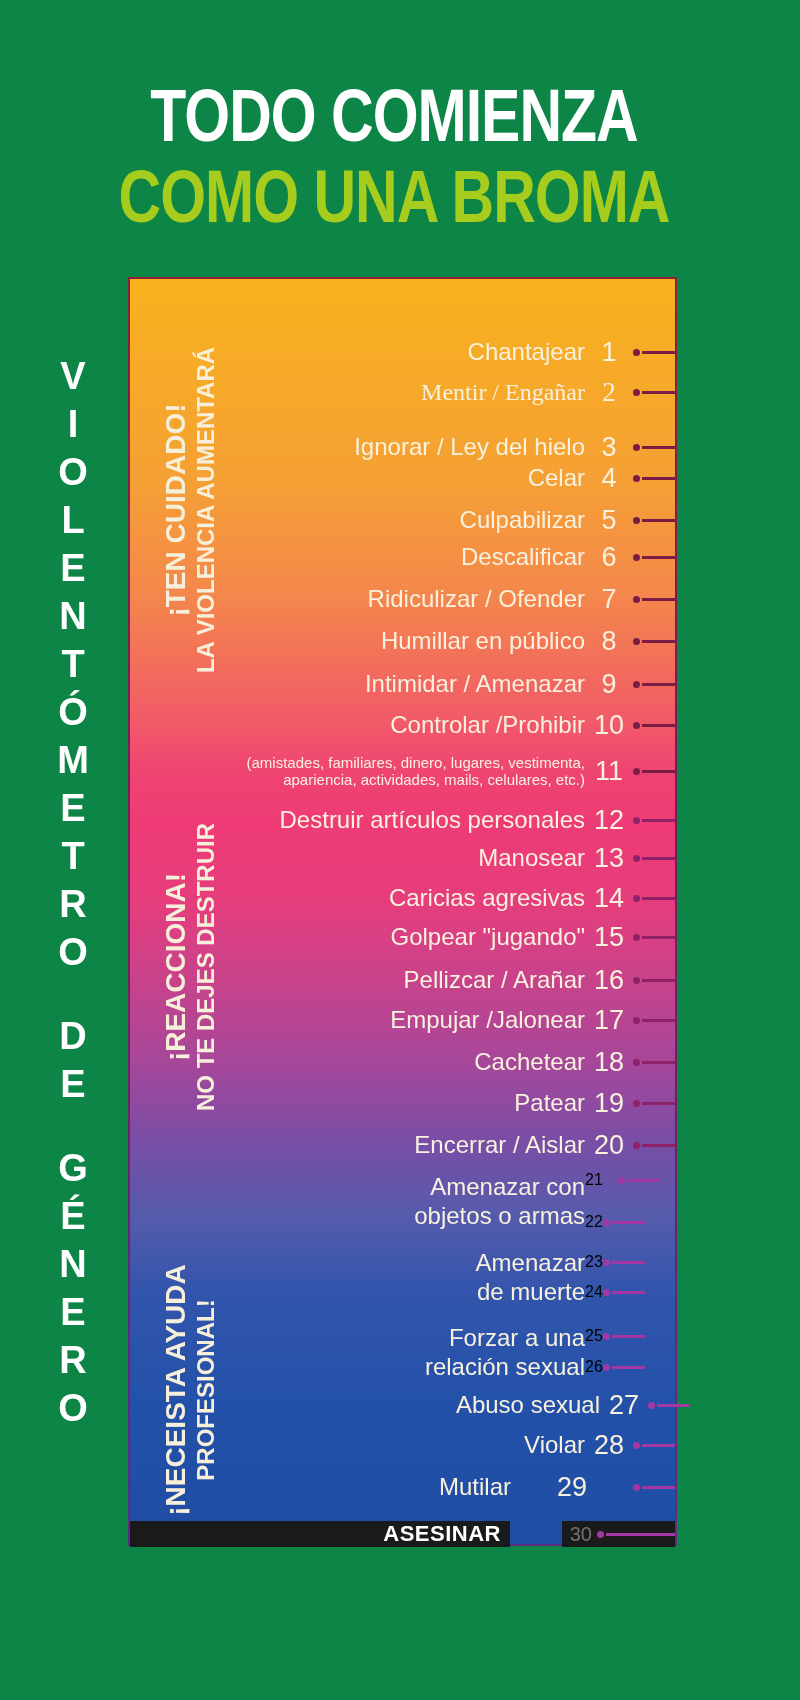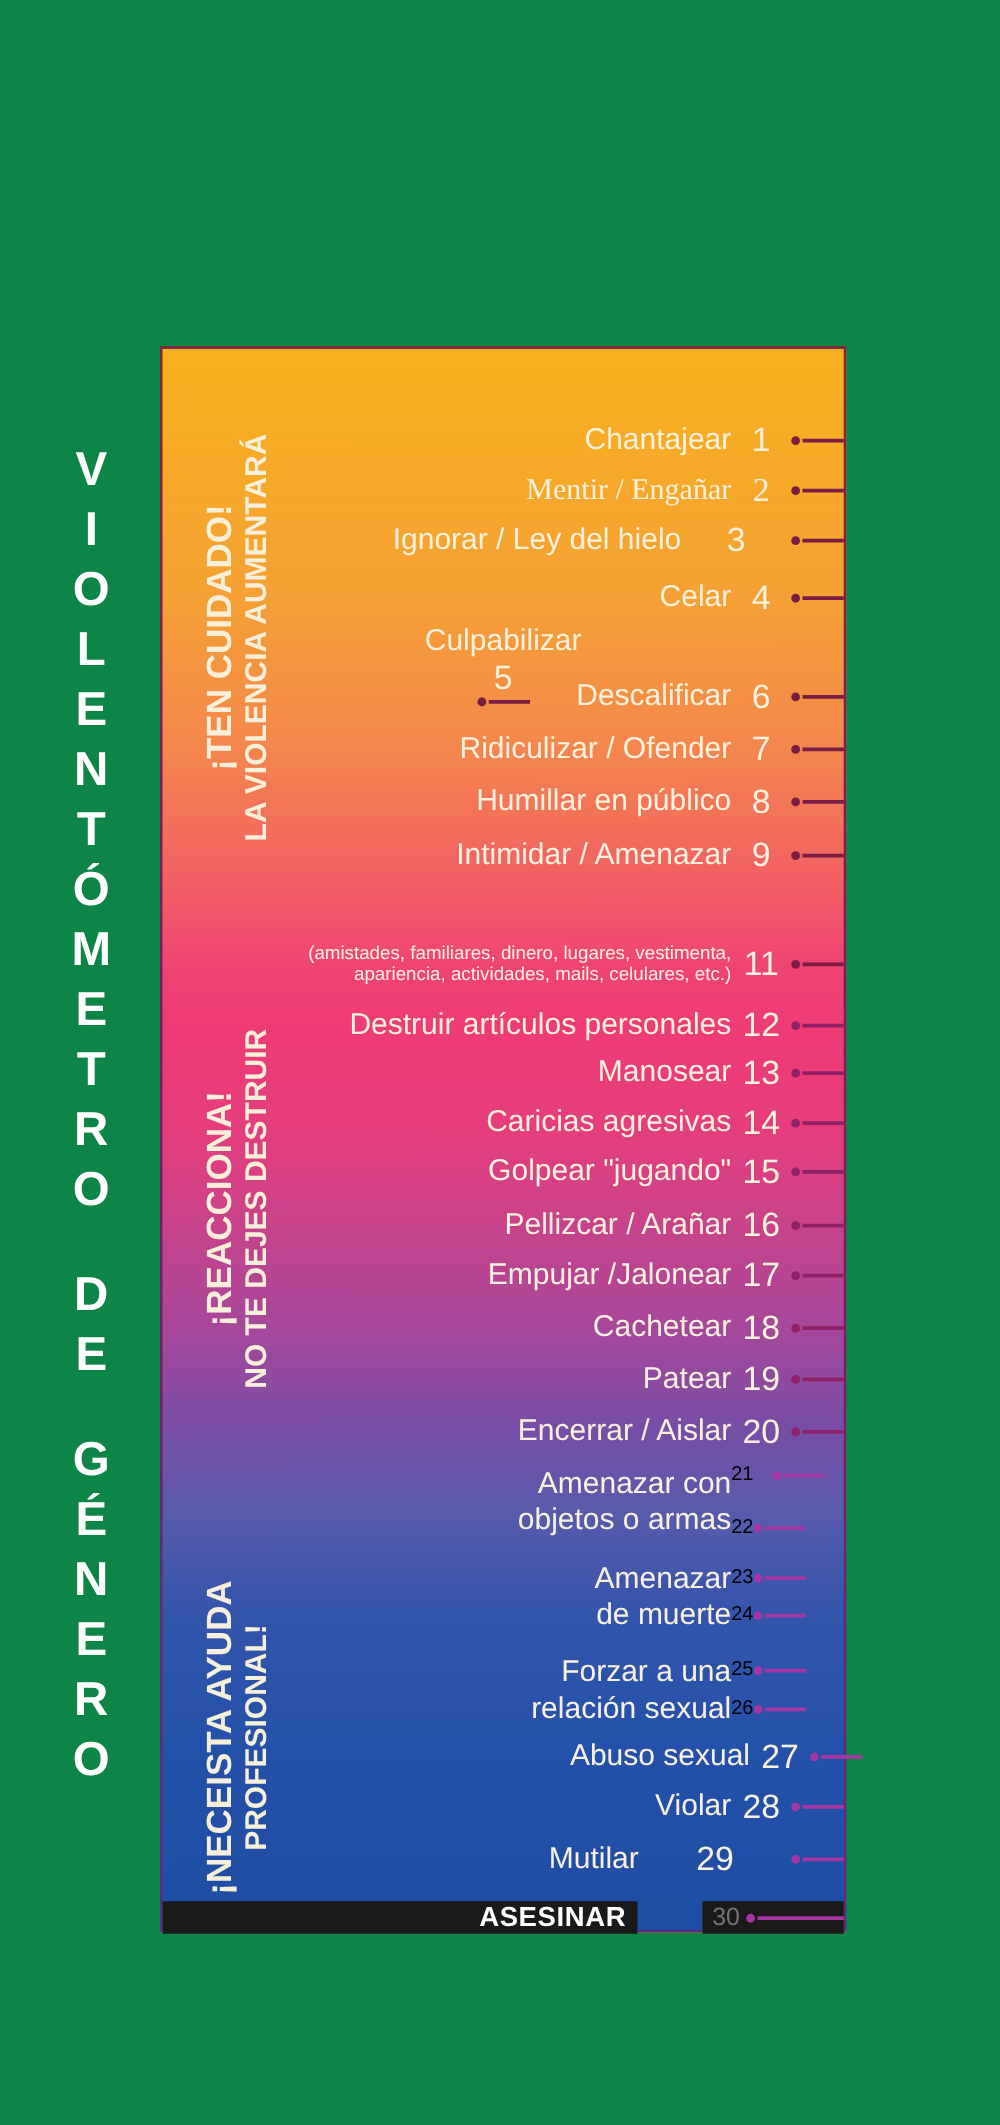--- a/index.html
+++ b/index.html
@@ -80,20 +80,24 @@
     display:flex; align-items:center;
   }
   .bar-num .num { width:30px; text-align:right; font-size:20px; color:#737373; }
   .bar-num .tick { flex:1; margin-left:5px; }
 </style>
 </head>
 <body>
 
 <div class="poster">
 
+  <div class="title-block">
+    <div class="title-l1">TODO COMIENZA</div>
+    <div class="title-l2">COMO UNA BROMA</div>
+  </div>
 
   <div class="side-word">
       <div class="ltr">V</div>
       <div class="ltr">I</div>
       <div class="ltr">O</div>
       <div class="ltr">L</div>
       <div class="ltr">E</div>
       <div class="ltr">N</div>
       <div class="ltr">T</div>
       <div class="ltr">Ó</div>
@@ -136,37 +140,37 @@
         </span>
       </div>
       <div class="srow" style="top: 92px; font-family: Liberation Serif, serif;">
         <span class="lbl">Mentir / Engañar</span>
         <span class="num">2</span>
         <span class="tick">
           <i class="dot" style="background: rgb(123, 28, 69);"></i>
           <i class="line" style="background: rgb(123, 28, 69);"></i>
         </span>
       </div>
-      <div class="srow" style="top: 132px; gap: 20px;">
+      <div class="srow" style="top: 147px;">
         <span class="lbl">Ignorar / Ley del hielo</span>
         <span class="num">3</span>
         <span class="tick">
           <i class="dot" style="background: rgb(123, 28, 69);"></i>
           <i class="line" style="background: rgb(123, 28, 69);"></i>
         </span>
       </div>
       <div class="srow" style="top: 178px;">
         <span class="lbl">Celar</span>
         <span class="num">4</span>
         <span class="tick">
           <i class="dot" style="background: rgb(123, 28, 69);"></i>
           <i class="line" style="background: rgb(123, 28, 69);"></i>
         </span>
       </div>
-      <div class="srow" style="top: 220px; flex-direction: column;">
+      <div class="srow" style="top: 220px;">
         <span class="lbl">Culpabilizar</span>
         <span class="num">5</span>
         <span class="tick">
           <i class="dot" style="background: rgb(123, 28, 69);"></i>
           <i class="line" style="background: rgb(123, 28, 69);"></i>
         </span>
       </div>
       <div class="srow" style="top: 257px;">
         <span class="lbl">Descalificar</span>
         <span class="num">6</span>
@@ -187,20 +191,28 @@
         <span class="lbl">Humillar en público</span>
         <span class="num">8</span>
         <span class="tick">
           <i class="dot" style="background: rgb(123, 28, 69);"></i>
           <i class="line" style="background: rgb(123, 28, 69);"></i>
         </span>
       </div>
       <div class="srow" style="top: 384px;">
         <span class="lbl">Intimidar / Amenazar</span>
         <span class="num">9</span>
+        <span class="tick">
+          <i class="dot" style="background: rgb(123, 28, 69);"></i>
+          <i class="line" style="background: rgb(123, 28, 69);"></i>
+        </span>
+      </div>
+      <div class="srow" style="top: 425px;">
+        <span class="lbl">Controlar /Prohibir</span>
+        <span class="num">10</span>
         <span class="tick">
           <i class="dot" style="background: rgb(123, 28, 69);"></i>
           <i class="line" style="background: rgb(123, 28, 69);"></i>
         </span>
       </div>
       <div class="srow" style="top: 469px; height: 46px;">
         <span class="lbl small">
           <div>(amistades, familiares, dinero, lugares, vestimenta,</div>
           <div>apariencia, actividades, mails, celulares, etc.)</div>
         </span>

